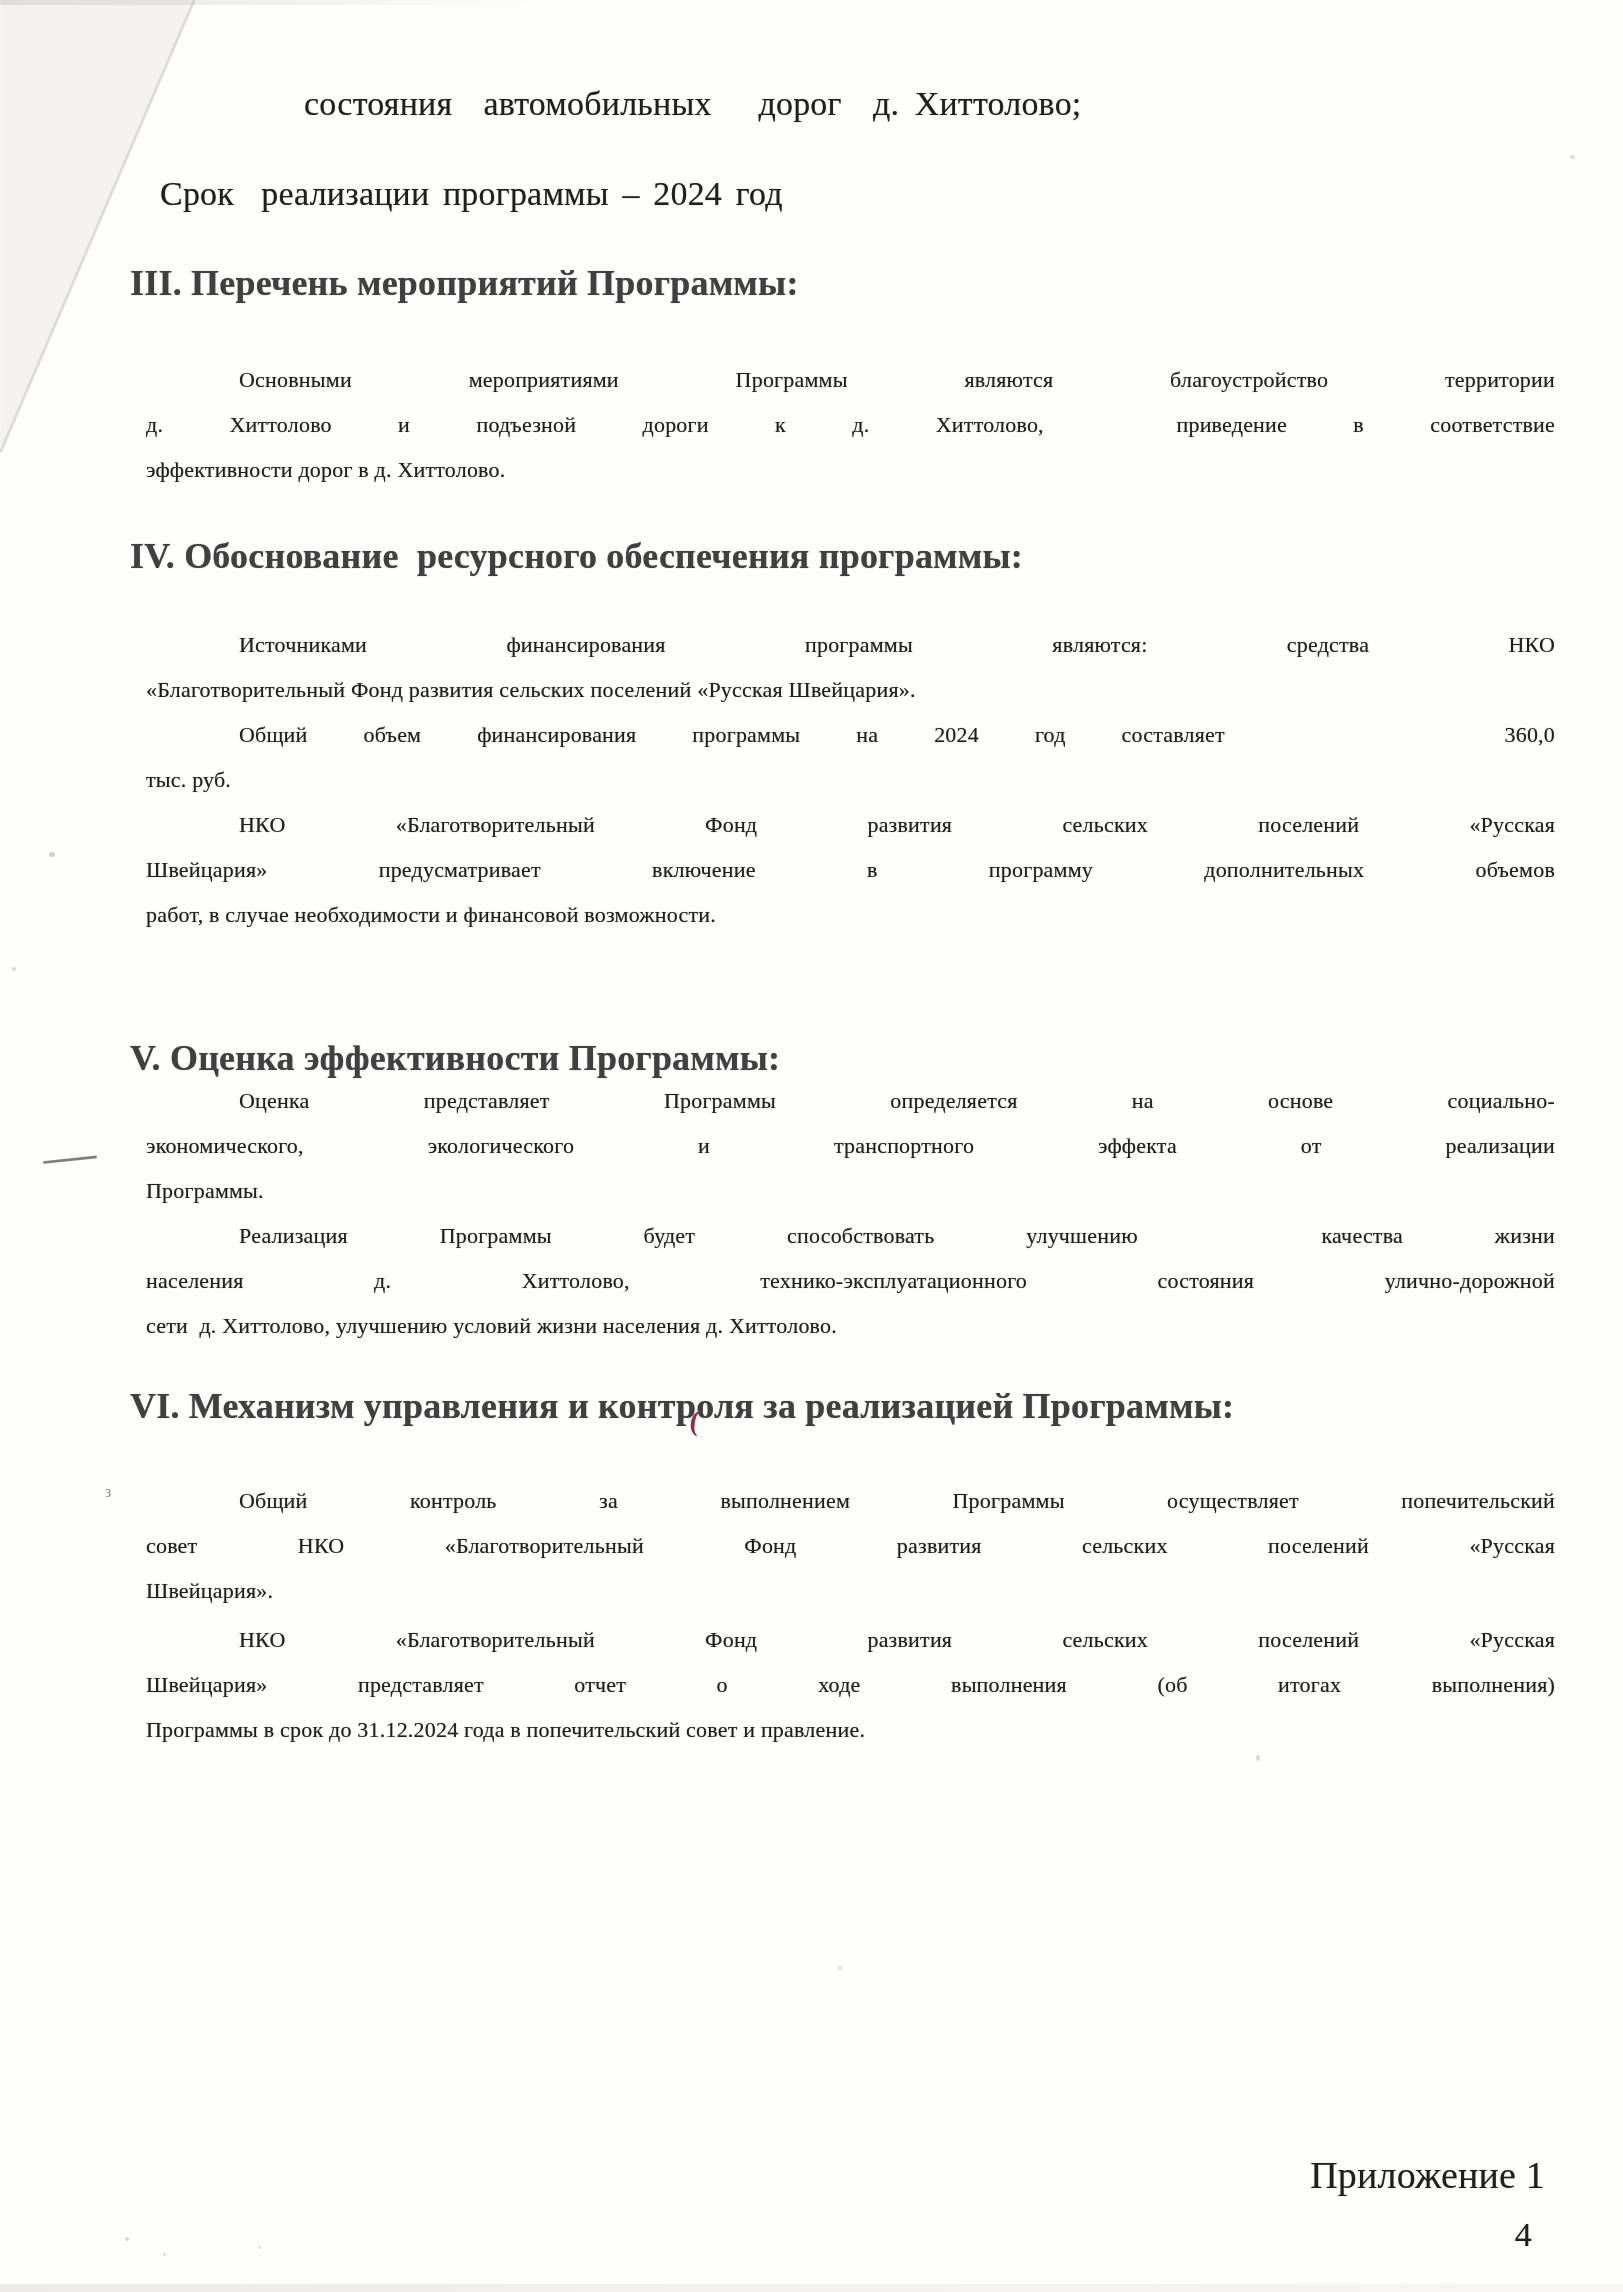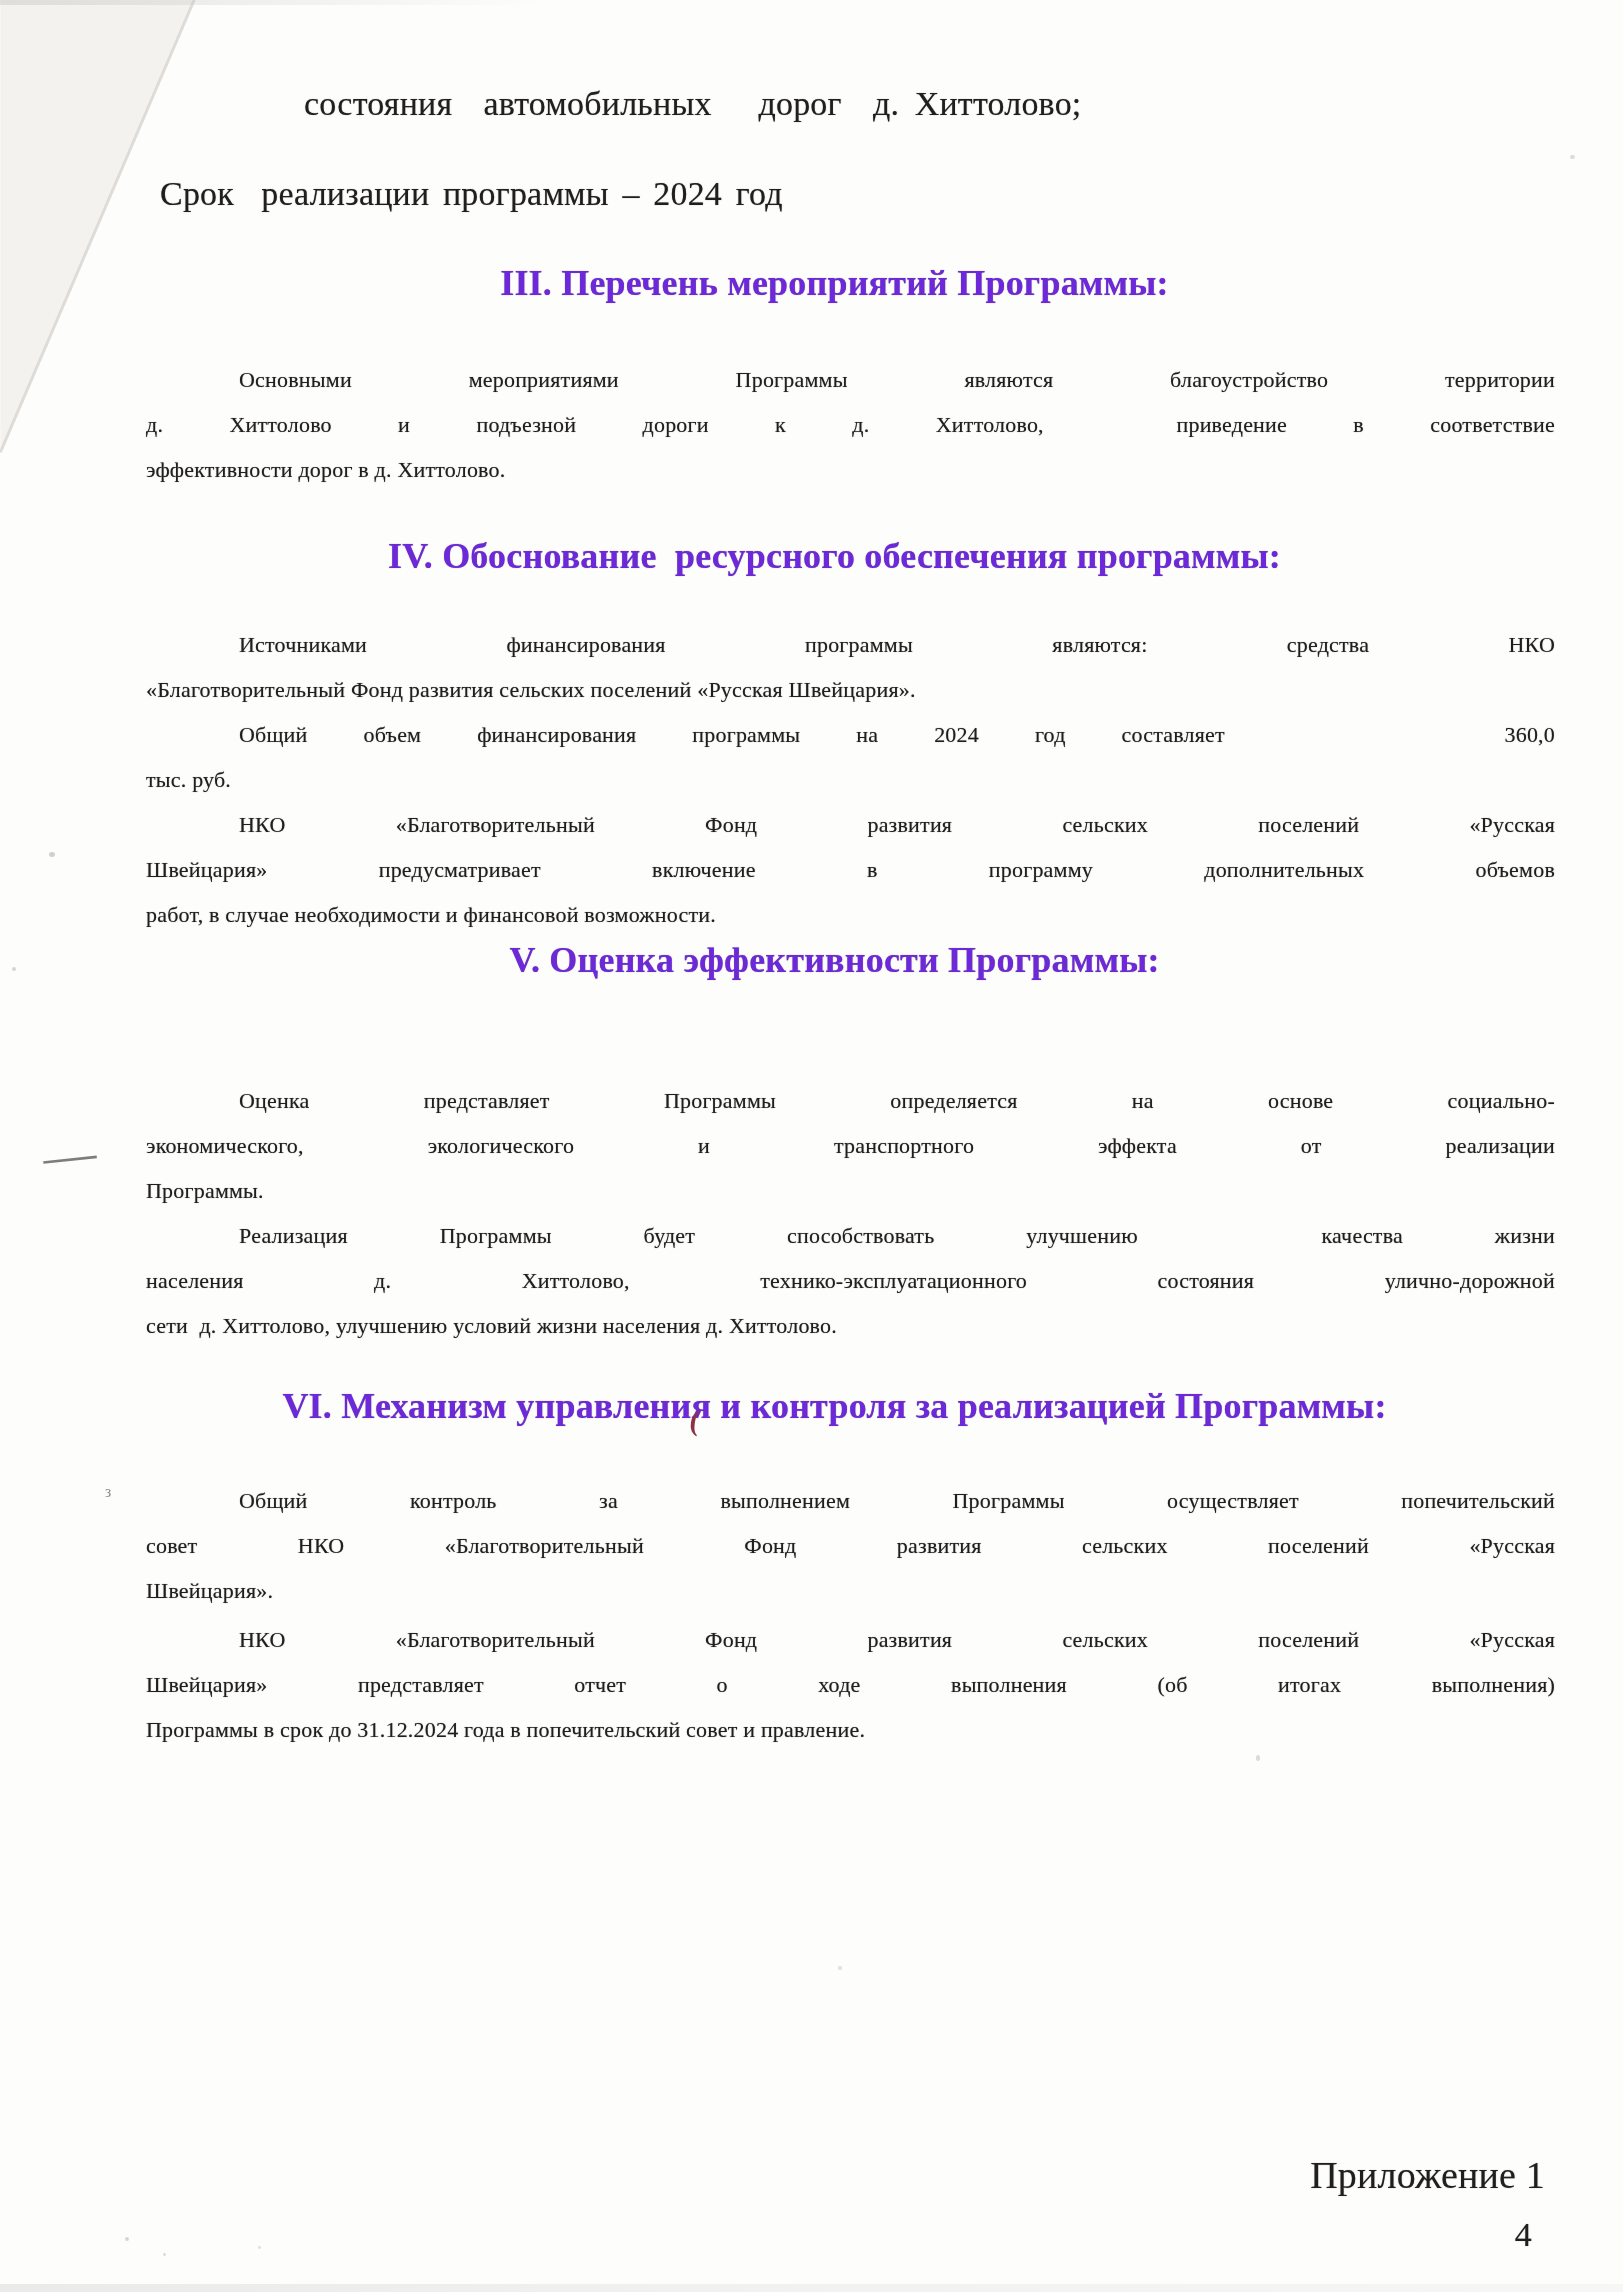--- a/index.html
+++ b/index.html
@@ -8,23 +8,23 @@
     background:#fdfdfc;
     font-family:"Liberation Serif","DejaVu Serif",serif;
     color:#211f1e;
   }
   .page{position:absolute;inset:0;}
   
   .ink{text-shadow:0 0 1px rgba(40,38,36,.55);letter-spacing:0.2px;margin-top:16px;}
   .body-line{position:absolute;font-size:34px;line-height:45px;white-space:nowrap;}
   .carryover{top:65px;left:304px;word-spacing:6.9px;}
   .term{top:155px;left:160px;word-spacing:4.9px;}
-  .hd{position:absolute;left:130px;width:1409px;text-align:center;
-      font-size:36px;line-height:45px;font-weight:700;color:#6d28d9;}
-  .hd3{top:245px}.hd4{top:518px}.hd5{top:922px}.hd6{top:1368px}
+  .hd{position:absolute;left:130px;width:1409px;text-align:left;
+      font-size:36px;line-height:45px;font-weight:700;color:#404040;}
+  .hd3{top:245px}.hd4{top:518px}.hd5{top:1020px}.hd6{top:1368px}
   .para{position:absolute;left:146px;width:1409px;font-size:22px;line-height:45px;}
   .para .ln{text-align:justify;text-align-last:justify;text-justify:inter-word;}
   .para .ln:first-child{padding-left:93px;}
   .para .ln:last-child{text-align-last:left;}
   .p1{top:341px}.p2{top:606px}.p3{top:696px}.p4{top:786px}
   .p5{top:1062px}.p6{top:1197px}.p7{top:1462px}.p8{top:1601px}
   .annex{position:absolute;top:2137px;left:130px;width:1415px;text-align:right;font-size:38px;line-height:45px;}
   .pagenum{position:absolute;top:2196px;left:130px;width:1402px;text-align:right;font-size:34px;line-height:45px;}
   
   .fold{position:absolute;top:0;left:0;}

